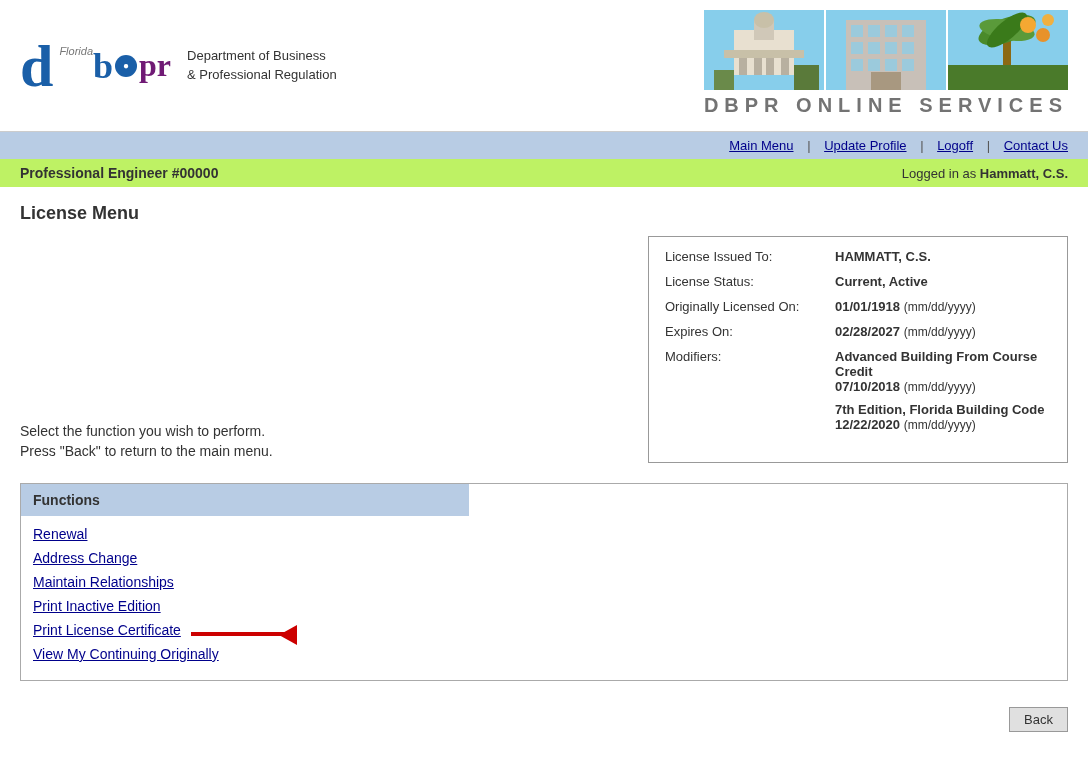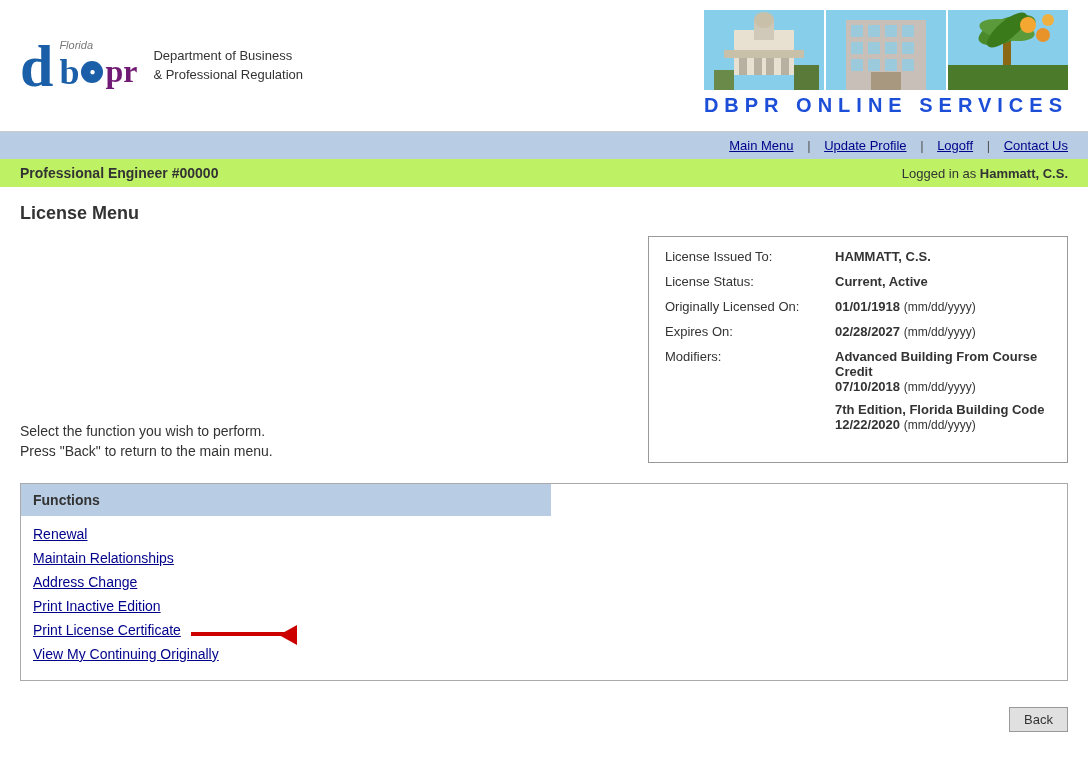--- a/index.html
+++ b/index.html
@@ -11,21 +11,21 @@
     .logo-dbpr { display: flex; align-items: center; gap: 6px; }
     .logo-d { font-size: 60px; font-weight: bold; color: #1a5fa8; line-height: 1; }
     .logo-circle { width: 22px; height: 22px; border-radius: 50%; background: #1a5fa8; display: inline-flex; align-items: center; justify-content: center; color: white; font-size: 10px; vertical-align: middle; margin: 0 2px; }
     .logo-dept { font-size: 13px; color: #333; line-height: 1.4; }
     .header-banner { margin-left: auto; display: flex; flex-direction: column; align-items: center; }
     .banner-images { display: flex; gap: 2px; }
     .banner-img { height: 80px; width: 120px; overflow: hidden; position: relative; }
     .banner-img-capitol { background: linear-gradient(135deg, #87CEEB 0%, #6aadcc 30%, #8B9467 60%, #6B7A3D 100%); }
     .banner-img-building { background: linear-gradient(135deg, #87CEEB 20%, #ccc 50%, #aaa 100%); }
     .banner-img-palm { background: linear-gradient(135deg, #87CEEB 0%, #4a8a3a 40%, #f4a832 80%, #2d6b2a 100%); }
-    .banner-title { background: #fff; text-align: center; font-size: 20px; font-weight: bold; letter-spacing: 6px; color: #1d4ed8; padding: 4px 0; width: 100%; }
+    .banner-title { background: #fff; text-align: center; font-size: 20px; font-weight: bold; letter-spacing: 6px; color: #737373; padding: 4px 0; width: 100%; }
 
     
     .nav-bar { background: #b8cce4; padding: 6px 20px; text-align: right; font-size: 13px; }
     .nav-bar a { color: #00008B; text-decoration: underline; margin-left: 10px; }
     .nav-bar span { color: #555; margin-left: 10px; }
 
     
     .info-bar { background: #bef264; padding: 6px 20px; display: flex; justify-content: space-between; align-items: center; }
     .info-bar .license-num { font-size: 14px; font-weight: bold; color: #333; }
     .info-bar .logged-in { font-size: 13px; color: #333; }
@@ -41,42 +41,42 @@
 
     
     .license-info-box { border: 1px solid #999; padding: 12px 16px; width: 420px; font-size: 13px; }
     .license-info-row { display: flex; margin-bottom: 10px; }
     .license-info-label { width: 170px; color: #333; flex-shrink: 0; }
     .license-info-value { font-weight: bold; color: #333; }
     .modifier-block { margin-bottom: 8px; }
 
     
     .functions-section { margin-top: 20px; border: 1px solid #aaa; }
-    .functions-header { background: #b8cce4; padding: 8px 12px; font-weight: bold; font-size: 14px; color: #333; width: 530px; }
+    .functions-header { background: #b8cce4; padding: 8px 12px; font-weight: bold; font-size: 14px; color: #333; width: 448px; }
     .functions-list { padding: 10px 12px; }
     .functions-list a { display: block; color: #00008B; text-decoration: underline; margin-bottom: 8px; font-size: 14px; cursor: pointer; }
 
     
     .arrow-row { display: flex; align-items: center; gap: 10px; }
     .red-arrow { display: inline-block; width: 120px; height: 22px; position: relative; }
     .red-arrow::before { content: ''; position: absolute; top: 9px; left: 0; width: 100px; height: 4px; background: #cc0000; }
     .red-arrow::after { content: ''; position: absolute; top: 2px; left: 88px; border-top: 10px solid transparent; border-bottom: 10px solid transparent; border-right: 18px solid #cc0000; }
 
     
     .back-area { text-align: right; padding: 10px 20px; }
     .back-btn { background: #e0e0e0; border: 1px solid #999; padding: 4px 14px; font-size: 13px; cursor: pointer; color: #333; }
   </style>
 </head>
 <body>
 
 <div class="header">
   <div class="logo-area">
     <div class="logo-dbpr">
       <span class="logo-d" style="font-family: Georgia, serif;">d</span>
-      <span style="display:flex; flex-direction:column; justify-content:flex-end;">
+      <span style="display:flex; flex-direction:row; justify-content:flex-end;">
         <span style="font-size:11px; color:#777; font-style:italic;">Florida</span>
         <div style="display:flex; align-items:center;">
           <span style="font-size:36px; font-weight:bold; color:#1a5fa8; font-family: Georgia, serif;">b</span>
           <span class="logo-circle">●</span>
           <span style="font-size:32px; font-weight:bold; color:#701a75; font-family: Georgia, serif;">pr</span>
         </div>
       </span>
       <div style="margin-left: 10px; display:flex; flex-direction:column; justify-content:center;">
         <div class="logo-dept">Department of Business</div>
         <div class="logo-dept">&amp; Professional Regulation</div>
@@ -198,22 +198,22 @@
           </div>
         </span>
       </div>
     </div>
   </div>
 
   <div class="functions-section">
     <div class="functions-header">Functions</div>
     <div class="functions-list">
       <a href="#">Renewal</a>
+      <a href="#">Address Change</a>
       <a href="#">Maintain Relationships</a>
-      <a href="#">Address Change</a>
       <a href="#">Print Inactive Edition</a>
       <div class="arrow-row">
         <a href="#">Print License Certificate</a>
         <div class="red-arrow"></div>
       </div>
       <a href="#">View My Continuing Originally</a>
     </div>
   </div>
 </div>
 

